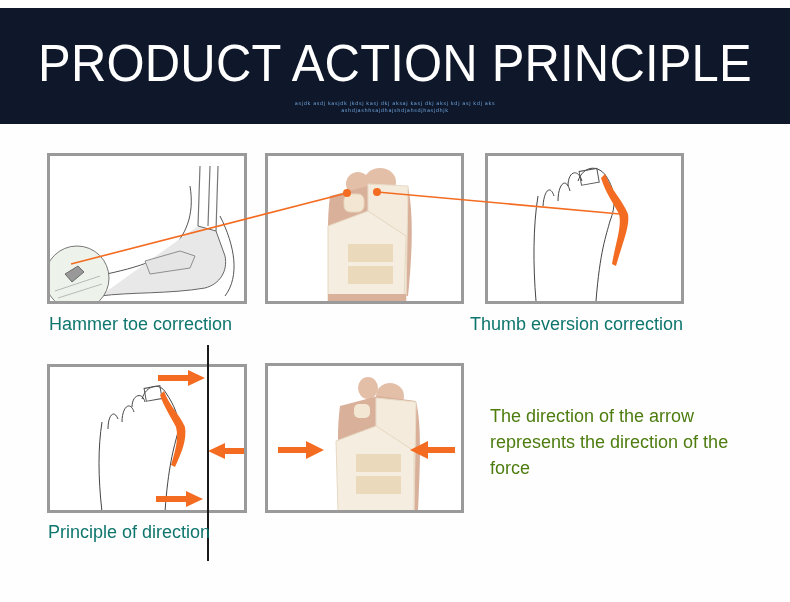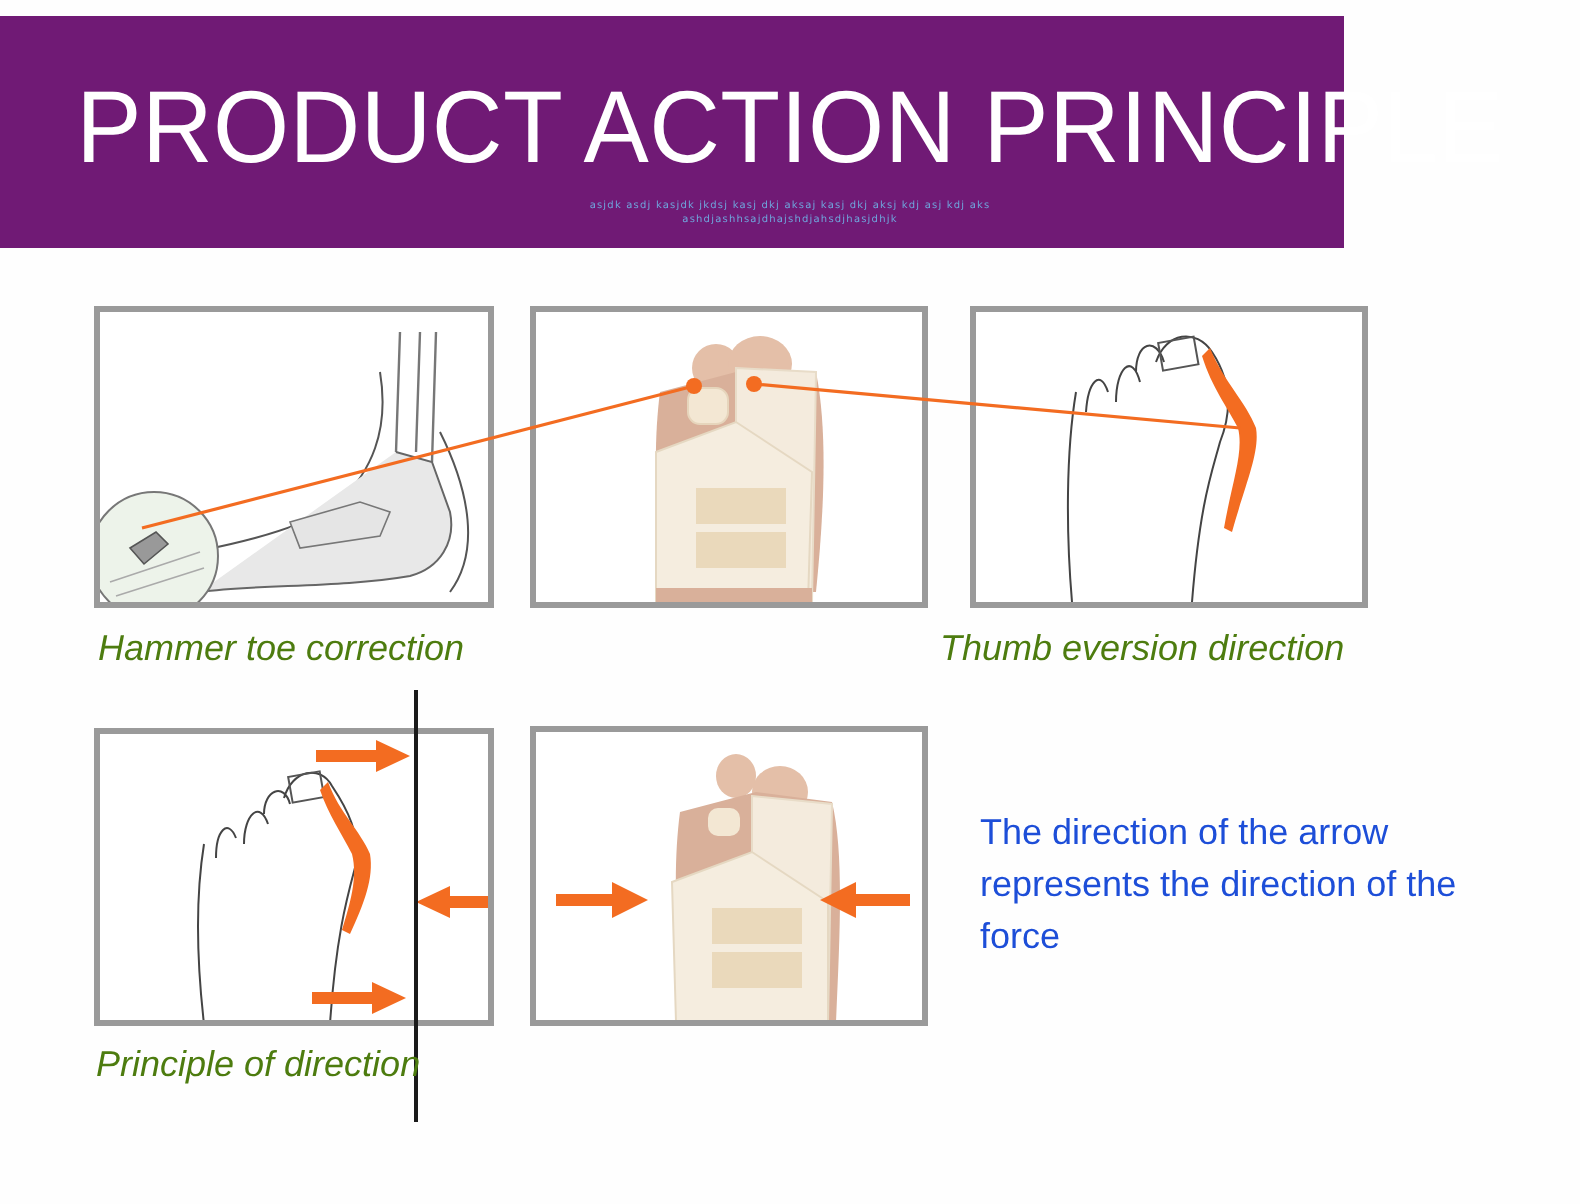--- a/index.html
+++ b/index.html
@@ -1,22 +1,22 @@
 <!DOCTYPE html>
 <html><head>
 <meta charset="utf-8">
 <style>
   html,body{margin:0;padding:0;}
   body{width:790px;height:602px;position:relative;overflow:hidden;background:#fefefe;font-family:"Liberation Sans",sans-serif;}
-  .banner{position:absolute;left:0;top:8px;width:672px;height:116px;background:#701a75;}
+  .banner{position:absolute;left:0;top:8px;width:790px;height:116px;background:#0f172a;}
   .banner-title{position:absolute;left:0;top:26px;width:790px;text-align:center;color:#fff;font-size:51px;letter-spacing:0.2px;transform:scaleX(0.96);transform-origin:center;}
   .banner-sub{position:absolute;left:0;top:92px;width:790px;text-align:center;color:#6fa6dd;font-size:5px;line-height:7px;letter-spacing:0.6px;font-family:"DejaVu Sans",sans-serif;}
   .frame{position:absolute;border:3px solid #9a9a9a;background:#fff;box-sizing:border-box;overflow:hidden;}
-  .label{position:absolute;color:#4d7c0f;font-size:18px;white-space:nowrap;font-style:italic;}
-  .note{position:absolute;left:490px;top:403px;width:250px;color:#1d4ed8;font-size:18px;line-height:26px;}
+  .label{position:absolute;color:#0f766e;font-size:18px;white-space:nowrap;}
+  .note{position:absolute;left:490px;top:403px;width:250px;color:#4d7c0f;font-size:18px;line-height:26px;}
   svg{position:absolute;left:0;top:0;}
   .vline{position:absolute;left:207px;top:345px;width:2px;height:216px;background:#1a1a1a;}
 </style>
 </head>
 <body>
 
 <div class="banner">
   <div class="banner-title">PRODUCT ACTION PRINCIPLE</div>
   <div class="banner-sub">
     <div>asjdk asdj kasjdk jkdsj kasj dkj aksaj kasj dkj aksj kdj asj kdj aks</div>
@@ -60,21 +60,21 @@
 </div>
 
 <svg width="790" height="602" viewBox="0 0 790 602" style="pointer-events:none;">
   <line x1="71" y1="264" x2="347" y2="193" stroke="#f36c21" stroke-width="1.6"></line>
   <circle cx="347" cy="193" r="4" fill="#f36c21"></circle>
   <line x1="377" y1="192" x2="620" y2="214" stroke="#f36c21" stroke-width="1.6"></line>
   <circle cx="377" cy="192" r="4" fill="#f36c21"></circle>
 </svg>
 
 <div class="label" style="left:49px;top:314px;">Hammer toe correction</div>
-<div class="label" style="left:470px;top:314px;">Thumb eversion direction</div>
+<div class="label" style="left:470px;top:314px;">Thumb eversion correction</div>
 
 <div class="frame" style="left:47px;top:364px;width:200px;height:149px;">
   <svg width="200" height="149" viewBox="0 0 200 149">
     <path d="M52 145 C48 110 48 80 52 55 M58 62 C58 48 64 42 68 52 M72 55 C72 40 80 33 84 45 M82 40 C82 28 92 24 95 35 M92 32 C96 18 110 15 116 26 C124 38 130 50 128 65 C124 80 118 100 115 145" fill="none" stroke="#444" stroke-width="1"></path>
     <rect x="95" y="20" width="16" height="13" fill="none" stroke="#555" stroke-width="1" transform="rotate(-10 103 26)"></rect>
     <path d="M114 24 C120 40 130 48 135 60 C137 72 132 85 125 100 L121 98 C125 85 129 72 126 60 C121 50 114 40 110 28 Z" fill="#f36c21"></path>
     <polygon points="108,8 138,8 138,3 155,11 138,19 138,14 108,14" fill="#f36c21"></polygon>
     <polygon points="106,129 136,129 136,124 153,132 136,140 136,135 106,135" fill="#f36c21"></polygon>
     <polygon points="200,81 175,81 175,76 158,84 175,92 175,87 200,87" fill="#f36c21"></polygon>
   </svg>

